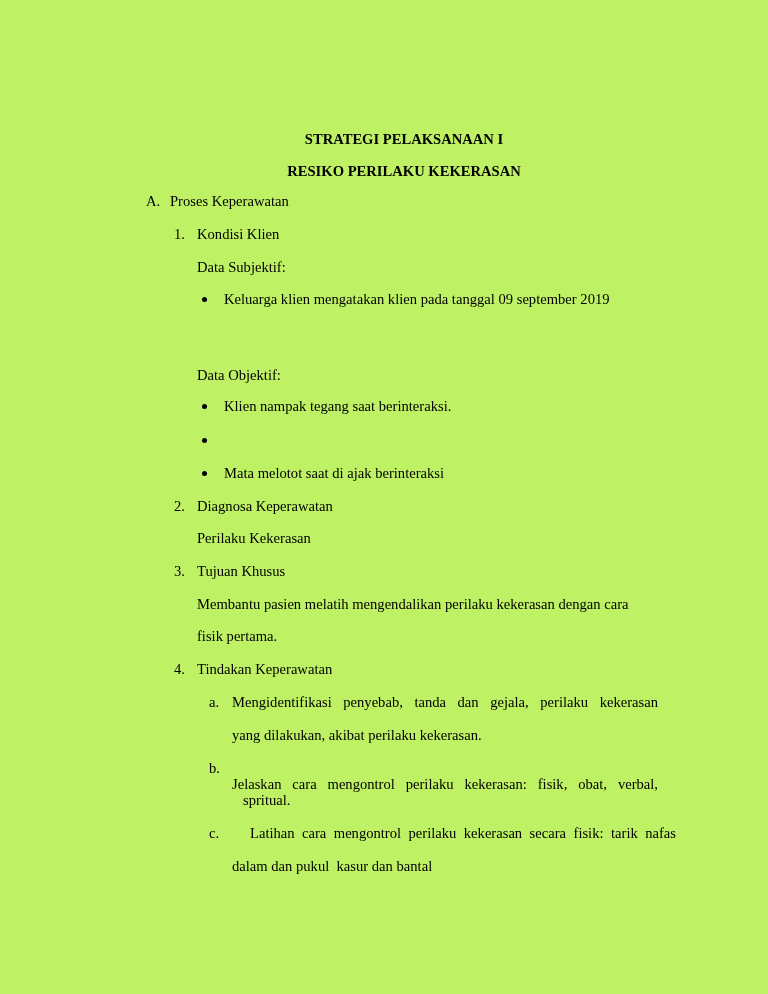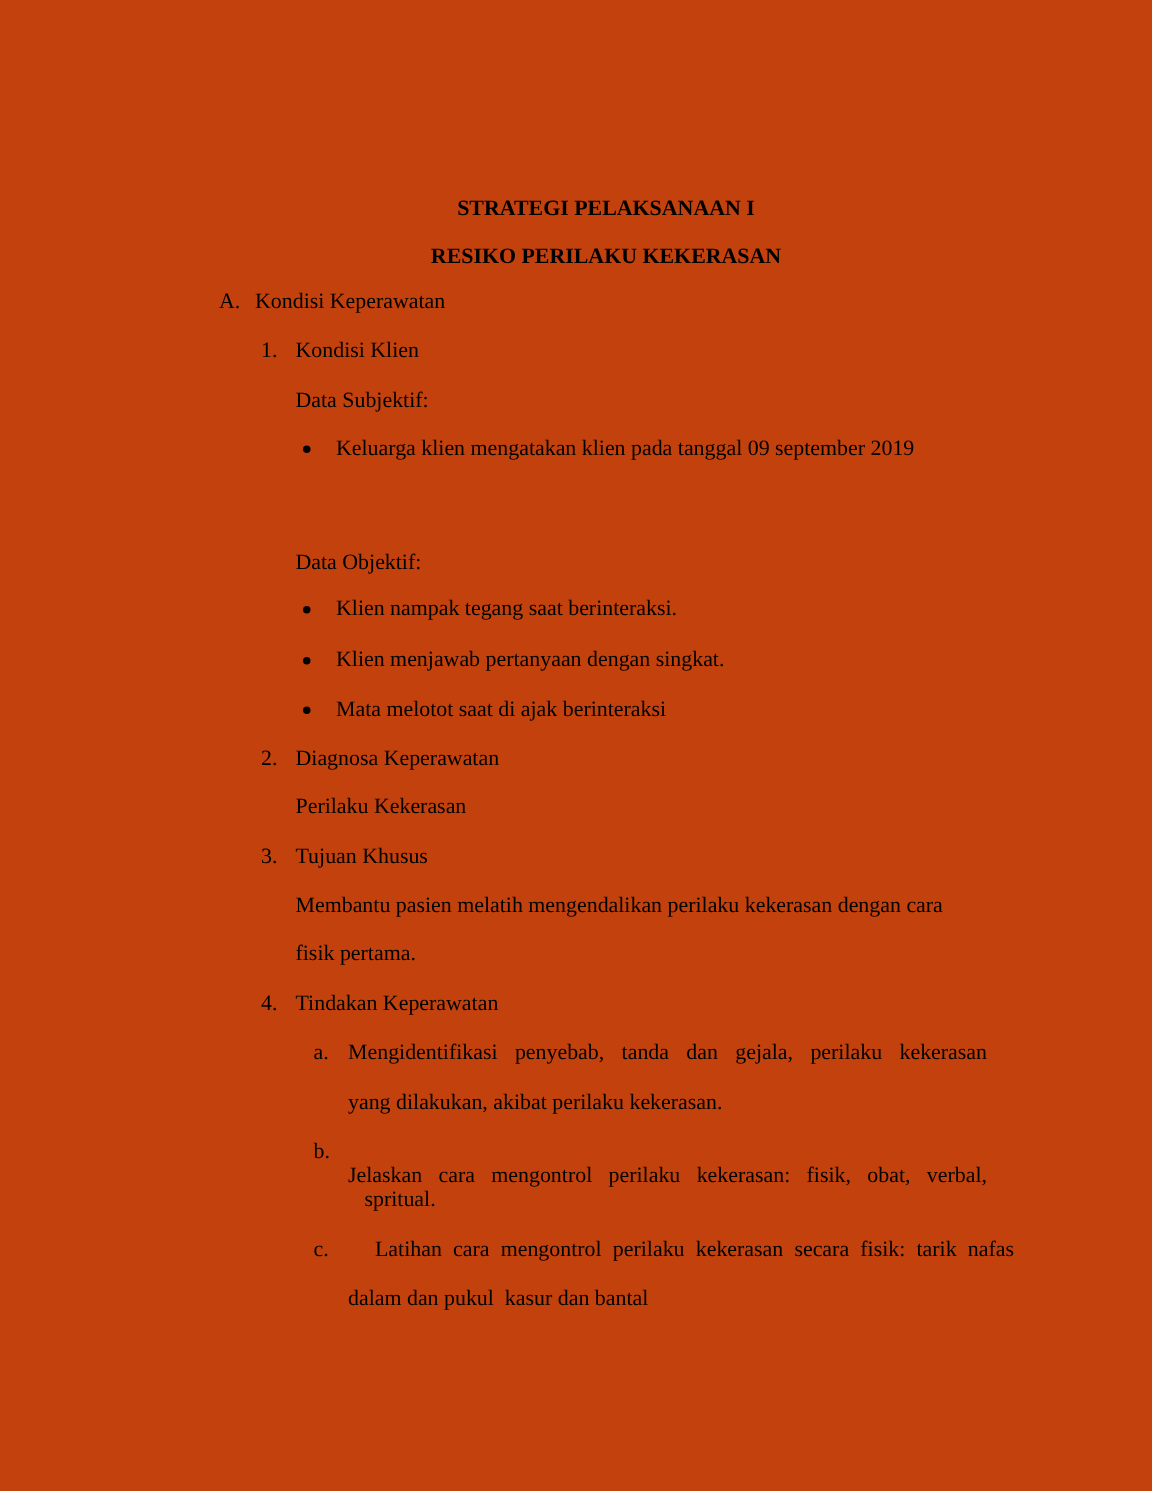--- a/index.html
+++ b/index.html
@@ -15,21 +15,21 @@
       font-family: "Liberation Serif", "DejaVu Serif", serif;
       color: #000000;
       font-size: 14.6px;
     }
     .page {
       position: absolute;
       left: 0;
       top: 0;
       width: 768px;
       height: 994px;
-      background: #c2410c;
+      background: #bef264;
     }
     .line {
       position: absolute;
       white-space: nowrap;
       line-height: 18px;
     }
     .title {
       position: absolute;
       left: 0;
       width: 808px;
@@ -48,37 +48,36 @@
   </style>
 </head>
 <body>
 
 <div class="page">
 
   <div class="title" style="top:130px;">STRATEGI PELAKSANAAN I</div>
   <div class="title" style="top:162px;">RESIKO PERILAKU KEKERASAN</div>
 
   <div class="line" style="left:146px; top:192px;">A.</div>
-  <div class="line" style="left:170px; top:192px;">Kondisi Keperawatan</div>
+  <div class="line" style="left:170px; top:192px;">Proses Keperawatan</div>
 
   <div class="line" style="left:174px; top:225px;">1.</div>
   <div class="line" style="left:197px; top:225px;">Kondisi Klien</div>
 
   <div class="line" style="left:197px; top:258px;">Data Subjektif:</div>
 
   <span class="bullet-dot" style="left:202px; top:297px;"></span>
   <div class="line" style="left:224px; top:290px;">Keluarga klien mengatakan klien pada tanggal 09 september 2019</div>
 
   <div class="line" style="left:197px; top:366px;">Data Objektif:</div>
 
   <span class="bullet-dot" style="left:202px; top:404px;"></span>
   <div class="line" style="left:224px; top:397px;">Klien nampak tegang saat berinteraksi.</div>
 
   <span class="bullet-dot" style="left:202px; top:438px;"></span>
-  <div class="line" style="left:224px; top:431px;">Klien menjawab pertanyaan dengan singkat.</div>
 
   <span class="bullet-dot" style="left:202px; top:471px;"></span>
   <div class="line" style="left:224px; top:464px;">Mata melotot saat di ajak berinteraksi</div>
 
   <div class="line" style="left:174px; top:497px;">2.</div>
   <div class="line" style="left:197px; top:497px;">Diagnosa Keperawatan</div>
   <div class="line" style="left:197px; top:529px;">Perilaku Kekerasan</div>
 
   <div class="line" style="left:174px; top:562px;">3.</div>
   <div class="line" style="left:197px; top:562px;">Tujuan Khusus</div>

